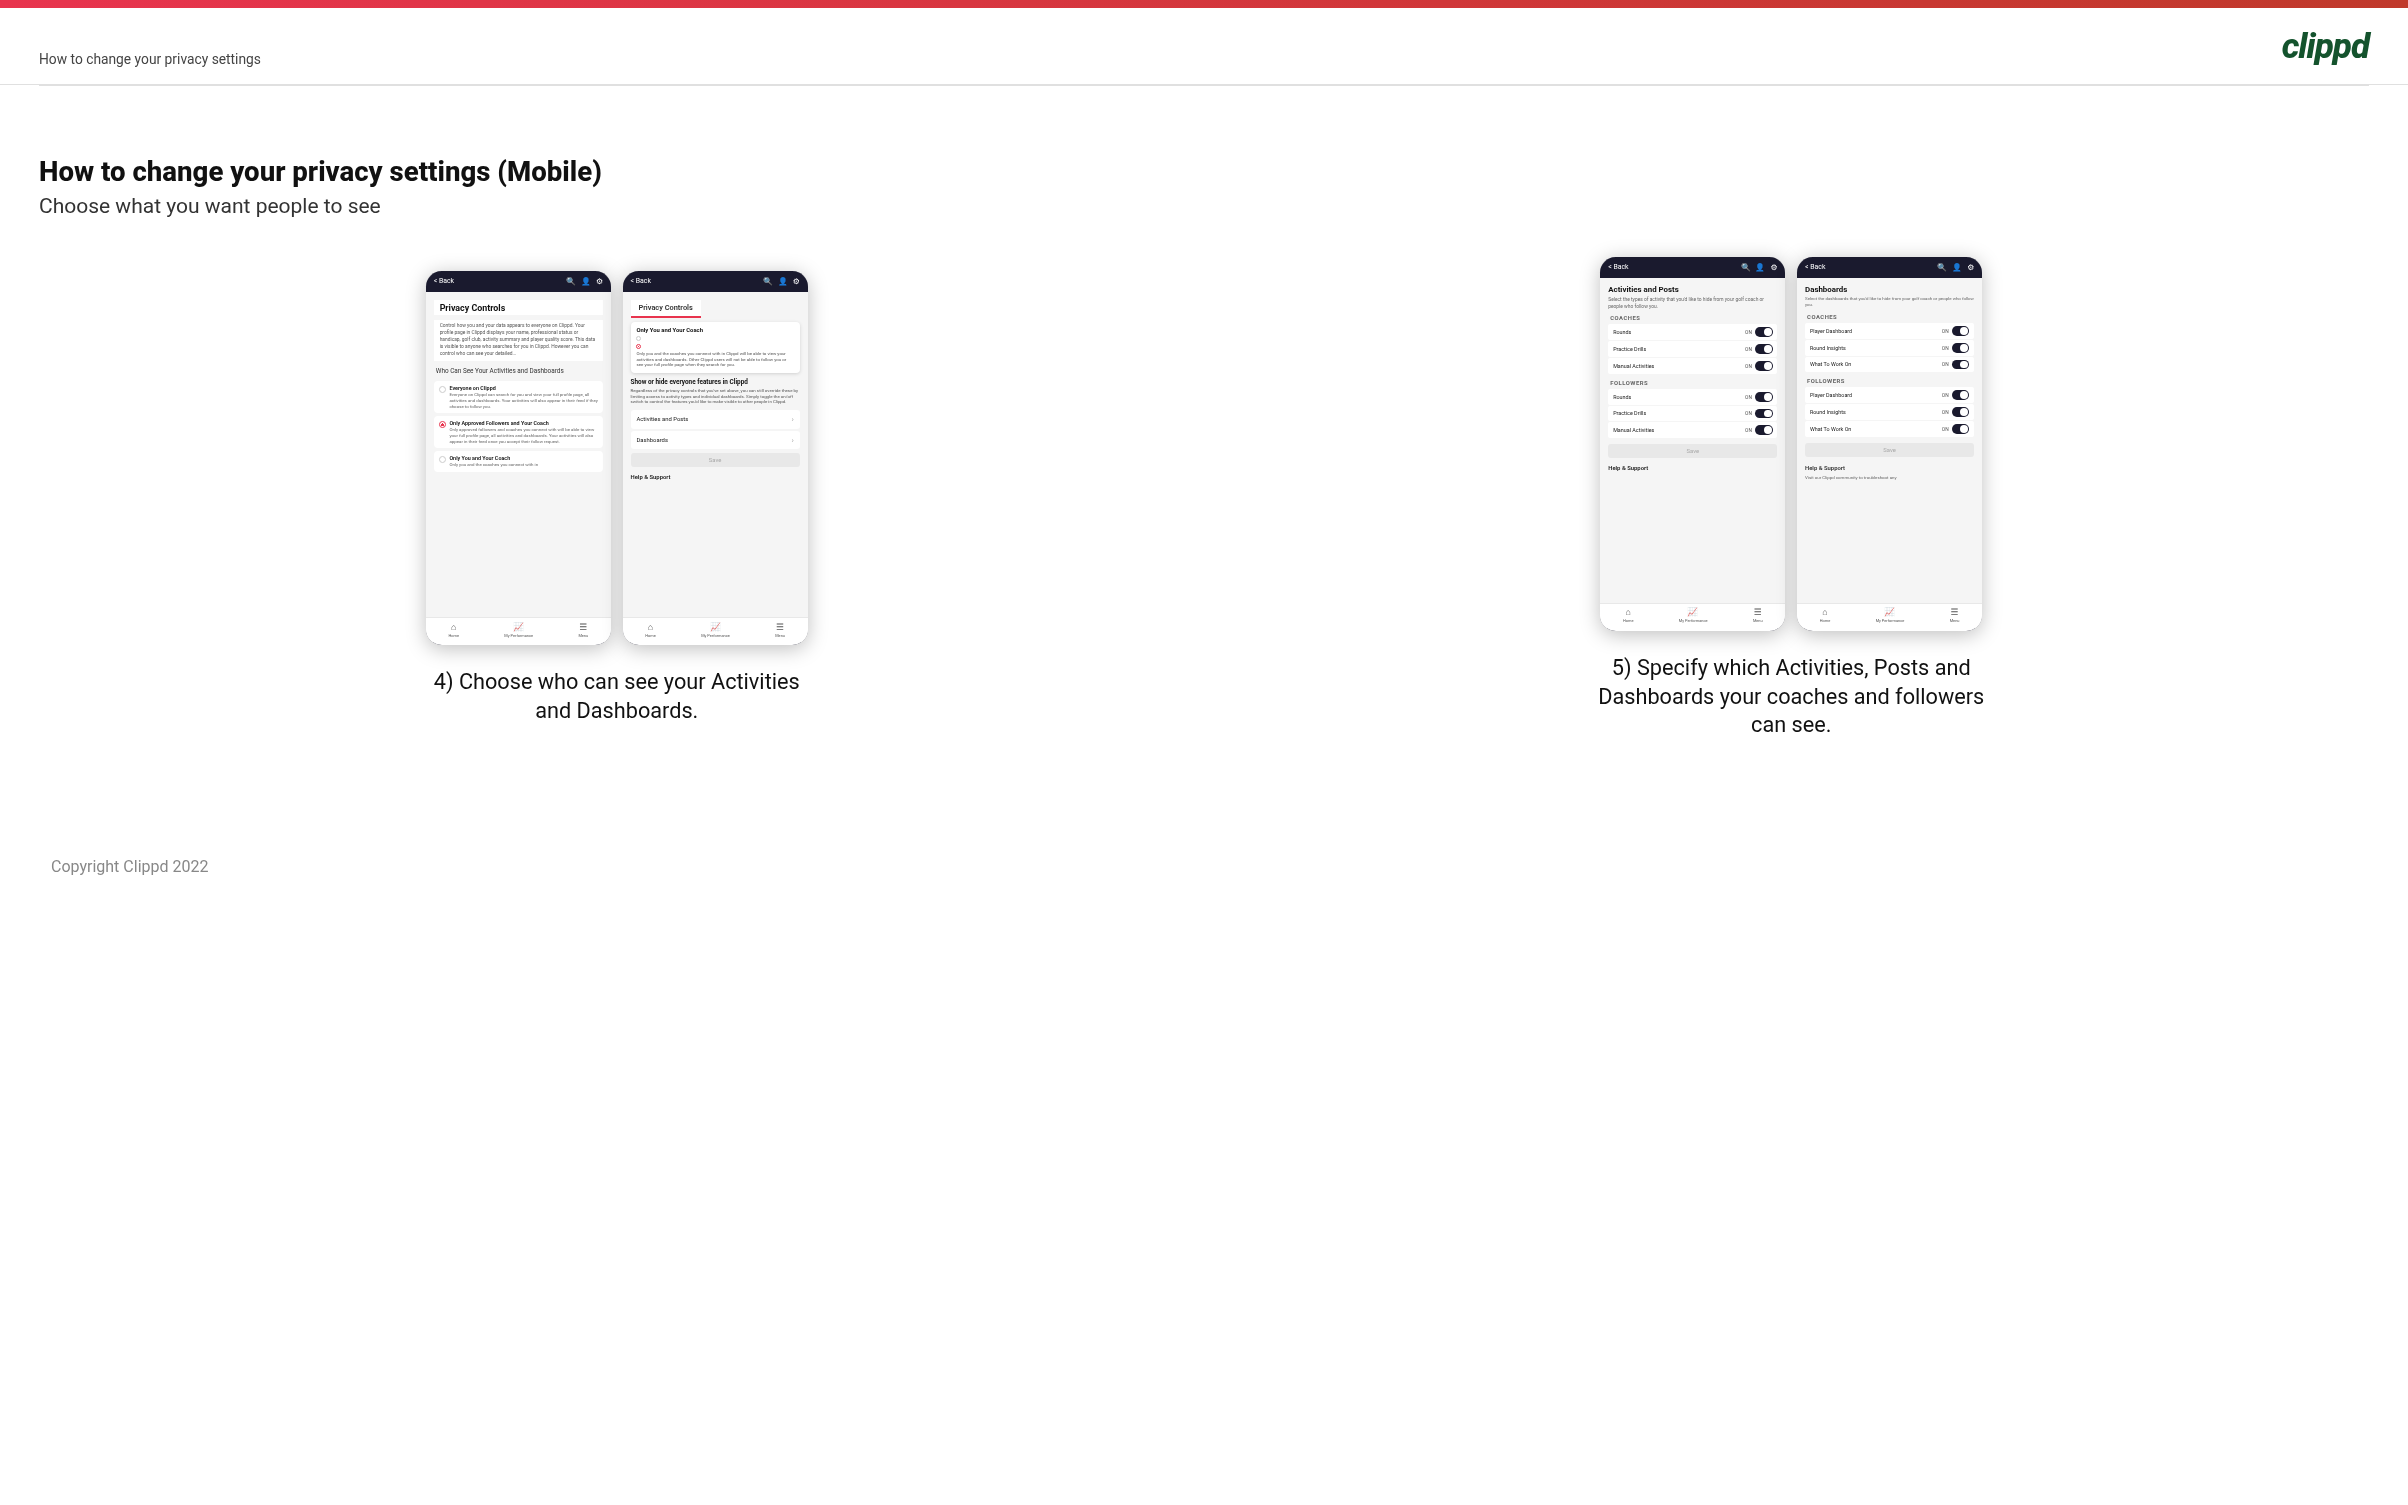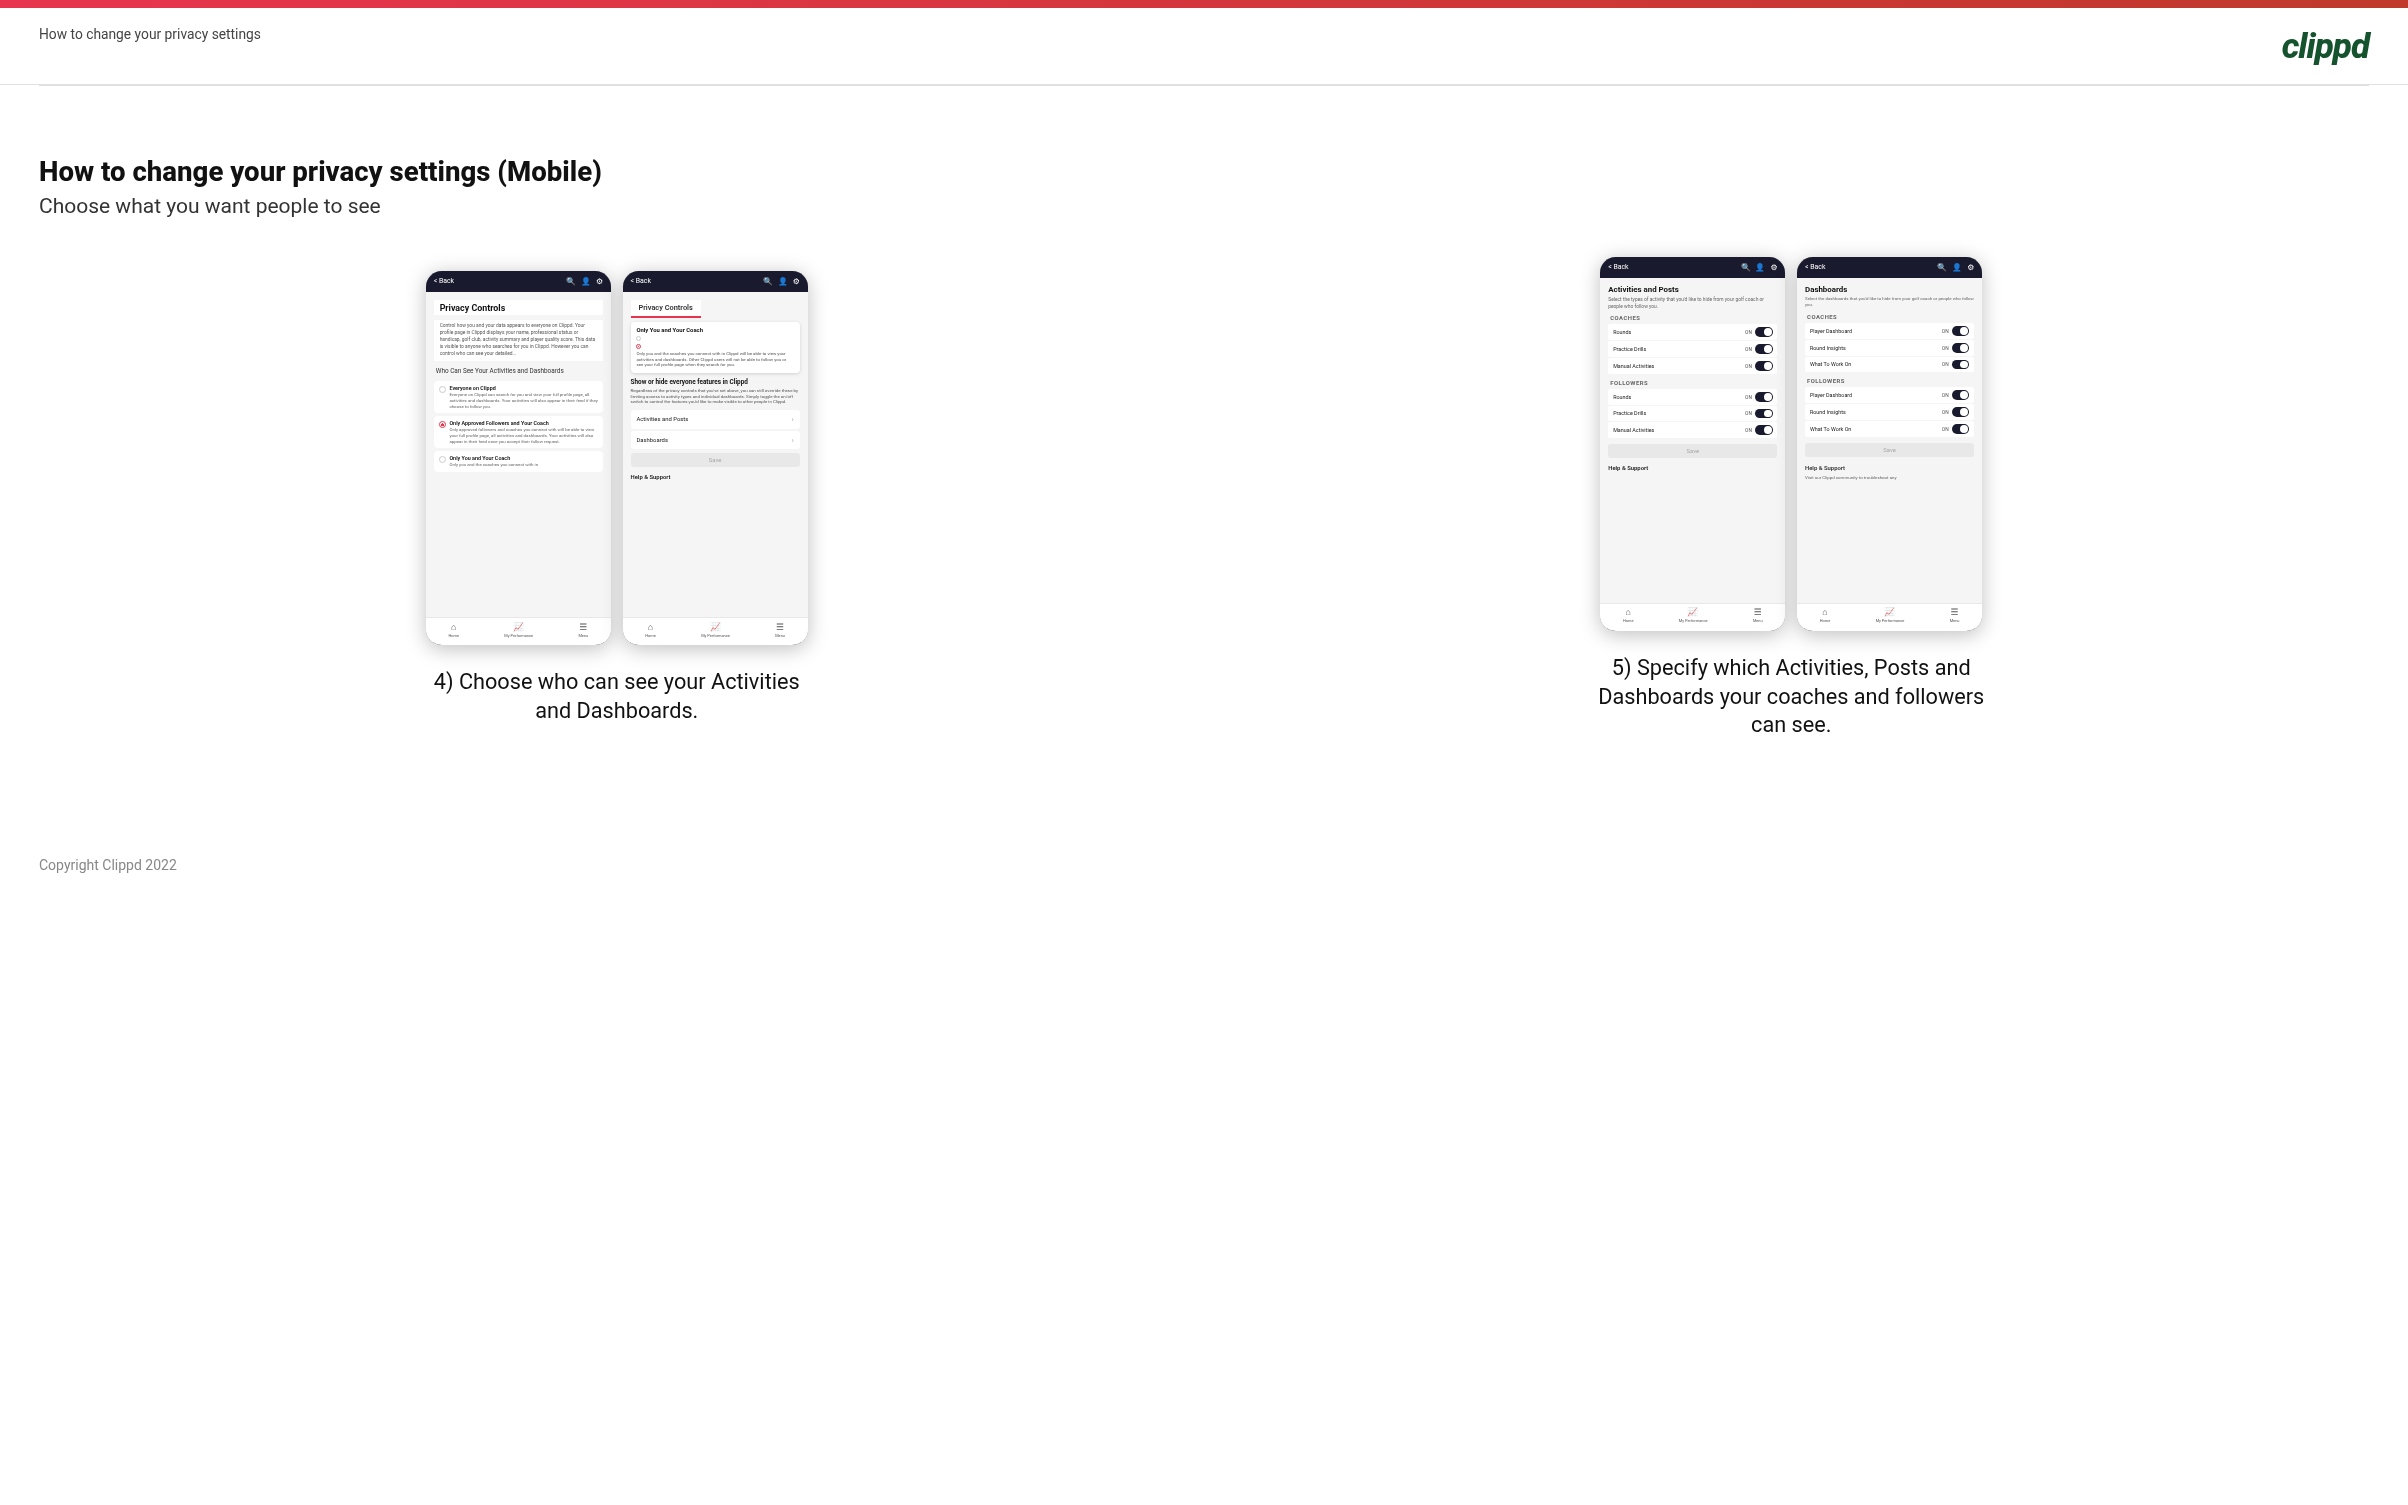--- a/index.html
+++ b/index.html
@@ -6,21 +6,21 @@
     body { font-family: -apple-system, BlinkMacSystemFont, 'Segoe UI', Roboto, sans-serif; background: #fff; color: #222; }
 
     .top-bar {
       background: linear-gradient(to right, #e8344e, #c0392b);
       height: 7.9px;
       width: 100%;
     }
 
     .header {
       display: flex;
-      align-items: flex-start;
+      align-items: flex-end;
       justify-content: space-between;
       padding: 17.7px 39px;
       border-bottom: 1px solid #e0e0e0;
     }
 
     .header-title {
       font-size: 13.8px;
       color: #444;
     }
 
@@ -379,23 +379,24 @@
       color: #333;
       padding: 3.9px 0;
     }
 
     .help-support-text {
       font-size: 4.4px;
       color: #666;
     }
 
     .copyright {
-      font-size: 14px;
+      font-size: 16px;
       color: #888;
       padding: 19.7px 39px;
+      margin-left: 12px;
     }
 
     .divider-line {
       border: none;
       border-top: 1px solid #e0e0e0;
       margin: 0 39px 29.6px 39px;
     }
   </style>
 </head>
 <body>

